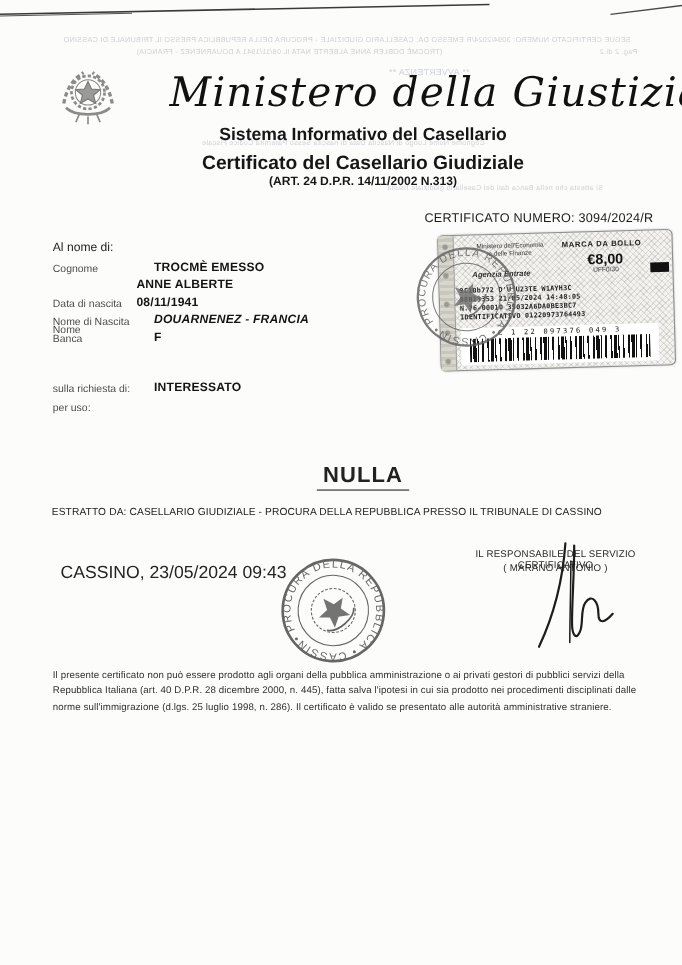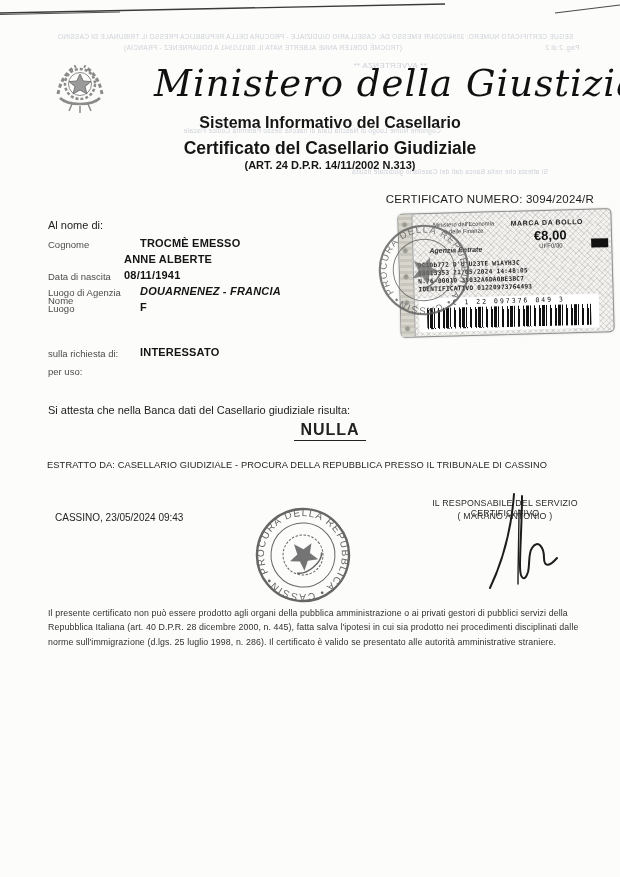--- a/index.html
+++ b/index.html
@@ -26,21 +26,21 @@
     white-space:nowrap;
     margin-left:16px;
   }
   .h-system{font-size:16px;font-weight:bold;color:#161616;}
   .h-title{font-size:17.5px;font-weight:bold;color:#161616;}
   .h-sub{font-size:11px;font-weight:bold;color:#161616;}
   .certnum{font-size:11.5px;color:#1c1c1c;letter-spacing:.2px;}
   .fld-label{font-size:9.5px;color:#4c4c4c;}
   .fld-value{font-size:11px;font-weight:bold;color:#141414;letter-spacing:.2px;}
   .body-text{font-size:11px;color:#1c1c1c;}
-  .nulla{font-size:16px;font-weight:bold;letter-spacing:1px;border-bottom:1.5px solid #222;padding:0 6px 2px;}
+  .nulla{font-size:20px;font-weight:bold;letter-spacing:1px;border-bottom:1.5px solid #222;padding:0 6px 2px;}
   .small-line{font-size:9.3px;color:#242424;letter-spacing:.1px;white-space:nowrap;}
   .footer-text{font-size:8.8px;color:#303030;line-height:1.62;letter-spacing:.1px;}
   .sig-title{font-size:8.8px;color:#2a2a2a;letter-spacing:.2px;}
 
   
   .bollo{
     border:1px solid #8f8f8f;border-radius:5px;
     background:
       repeating-linear-gradient(45deg, rgba(120,120,120,.18) 0 1px, transparent 1px 4px),
       repeating-linear-gradient(-45deg, rgba(120,120,120,.18) 0 1px, transparent 1px 4px),
@@ -114,24 +114,24 @@
 
   <div class="abs fld-label" style="left:48px;top:239px;">Cognome</div>
   <div class="abs fld-value" style="left:140px;top:237px;">TROCMÈ EMESSO</div>
 
   <div class="abs fld-label" style="left:48px;top:255px;margin-top:40px;">Nome</div>
   <div class="abs fld-value" style="left:124px;top:253px;">ANNE ALBERTE</div>
 
   <div class="abs fld-label" style="left:48px;top:271px;">Data di nascita</div>
   <div class="abs fld-value" style="left:124px;top:269px;">08/11/1941</div>
 
-  <div class="abs fld-label" style="left:48px;top:287px;">Luogo di Agenzia</div>
+  <div class="abs fld-label" style="left:48px;top:287px;">Nome di Nascita</div>
   <div class="abs fld-value" style="left:140px;top:285px;font-style:italic;">DOUARNENEZ - FRANCIA</div>
 
-  <div class="abs fld-label" style="left:48px;top:303px;">Luogo</div>
+  <div class="abs fld-label" style="left:48px;top:303px;">Banca</div>
   <div class="abs fld-value" style="left:140px;top:301px;">F</div>
 
   <div class="abs bollo" style="left:399px;top:211px;width:212px;height:122px;transform:rotate(-1.6deg);">
     <div class="abs bollo-strip" style="left:0;top:0;width:13px;height:100%;"></div>
     <div class="abs bollo-mini" style="left:20px;top:8px;width:90px;">
       <span>Ministero dell'Economia</span><br>
       <span>e delle Finanze</span>
     </div>
     <div class="abs bollo-agenzia" style="left:30px;top:33px;">Agenzia Entrate</div>
     <div class="abs bollo-type" style="left:112px;top:8px;">MARCA DA BOLLO</div>
@@ -162,27 +162,26 @@
       </text>
       <path d="M50 36 L54 46 L64 46.5 L56.5 53 L59 63 L50 57.5 L41 63 L43.5 53 L36 46.5 L46 46 Z" fill="#6a6a6a" stroke="none"></path>
       <path d="M36 62 C42 68 58 68 64 62" stroke-width="1.6"></path>
     </g>
   </svg>
 
   <div class="abs fld-label" style="left:48px;top:348px;">sulla richiesta di:</div>
   <div class="abs fld-value" style="left:140px;top:346px;">INTERESSATO</div>
   <div class="abs fld-label" style="left:48px;top:366px;">per uso:</div>
 
-  <div class="abs body-text" style="left:48px;top:404px;">Si attesta che nella Banca dati del Casellario giudiziale risulta:</div>
   <div class="abs" style="left:0;top:421px;width:660px;text-align:center;">
     <span class="nulla">NULLA</span>
   </div>
   <div class="abs small-line" style="left:47px;top:460px;">ESTRATTO DA: CASELLARIO GIUDIZIALE - PROCURA DELLA REPUBBLICA PRESSO IL TRIBUNALE DI CASSINO</div>
 
-  <div class="abs" style="left:55px;top:512px;font-size:10px;color:#242424;">CASSINO, 23/05/2024 09:43</div>
+  <div class="abs" style="left:55px;top:512px;font-size:16px;color:#242424;">CASSINO, 23/05/2024 09:43</div>
 
   <svg class="abs" style="left:253px;top:505px;width:100px;height:100px;opacity:.9;" viewBox="0 0 100 100">
     <g transform="rotate(-40 50 50)" stroke="#565656" fill="none">
       <circle cx="50" cy="50" r="46" stroke-width="2.4"></circle>
       <circle cx="50" cy="50" r="32" stroke-width="1"></circle>
       <defs>
           <path id="ring2" d="M 50,50 m -39,0 a 39,39 0 1,1 78,0 a 39,39 0 1,1 -78,0"></path>
         </defs>
       <text font-size="10" fill="#565656" stroke="none" letter-spacing="1.2">
         <textPath href="#ring2">• PROCURA DELLA REPUBBLICA • CASSINO </textPath>

